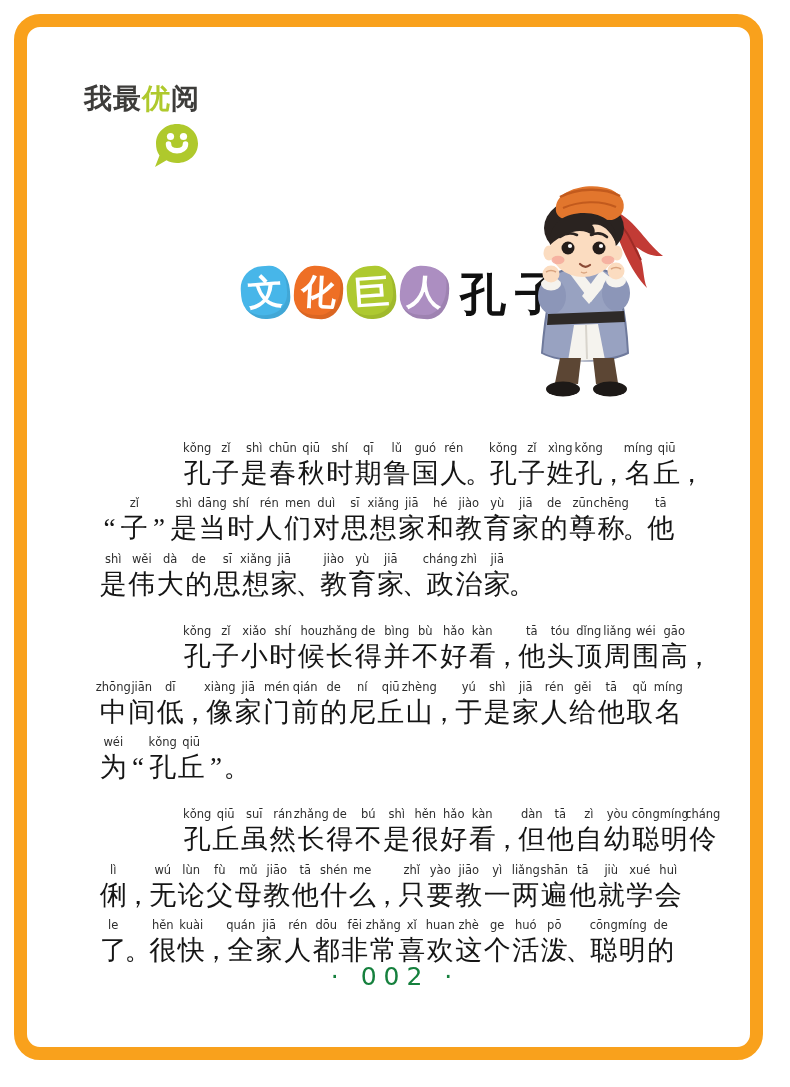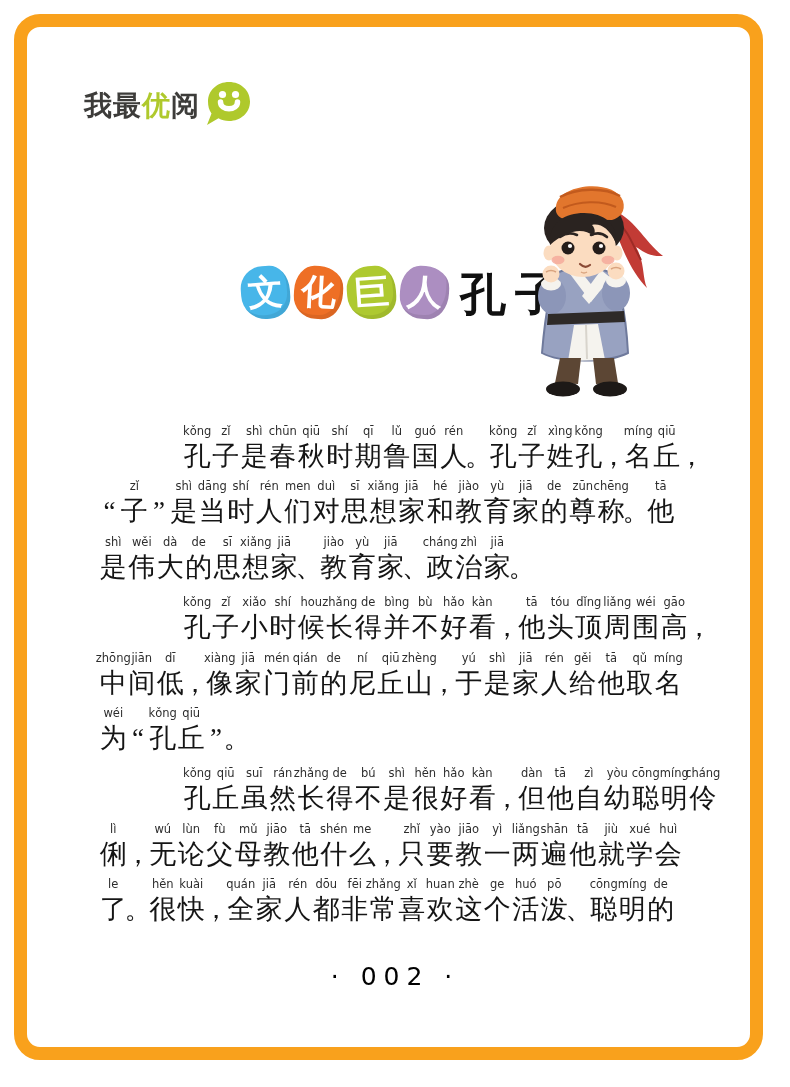--- a/index.html
+++ b/index.html
@@ -6,21 +6,21 @@
   body {
     width:790px; height:1087px; position:relative; background:#ffffff;
     font-family:"Liberation Sans", sans-serif; overflow:hidden;
   }
   .page-frame {
     position:absolute; left:14px; top:14px; width:749px; height:1046px;
     border:13px solid #F9A11C; border-radius:26px; box-sizing:border-box;
     pointer-events:none;
   }
   
-  .logo { position:absolute; left:84px; top:80px; display:flex; align-items:center; gap:4px; }
+  .logo { position:absolute; left:84px; top:80px; display:flex; align-items:flex-end; gap:4px;flex-direction:column; }
   .logo-text { font-size:28px; font-weight:bold; color:#3d3c3a; letter-spacing:1px; }
   .logo-text .green { color:#AFC92C; }
   
   .title-row { position:absolute; left:241px; top:258px; display:flex; align-items:center; }
   .title-bubble {
     width:49px; height:53px; margin-right:4px; display:flex; align-items:center; justify-content:center;
     color:#fff; font-size:35px; font-weight:bold;
     font-family:"Liberation Sans", sans-serif;
     border-radius:46% 40% 44% 50% / 42% 48% 40% 46%;
     box-shadow:inset -3px -4px 0 rgba(0,0,0,0.08);
@@ -28,36 +28,36 @@
   .title-bubble:nth-child(odd)  { transform:rotate(-4deg); }
   .title-bubble:nth-child(even) { transform:rotate(3deg); border-radius:40% 50% 42% 46% / 48% 40% 50% 42%; }
   .title-name {
     margin-left:7px; font-size:46px; font-weight:800; color:#101010; letter-spacing:9px;
     font-family:"Liberation Serif","DejaVu Serif",serif; padding-top:6px; white-space:nowrap;
   }
   
   .illustration { position:absolute; left:497px; top:166px; width:182px; height:240px; }
   
   .body-text { position:absolute; left:99px; top:423px; width:630px; }
-  .paragraph { margin-bottom:5px; }
+  .paragraph { margin-bottom:5px;margin-top:17px; }
   .text-line { height:55.4px; white-space:nowrap; }
   .text-line.indent { padding-left:84px; }
   .char-cell { display:inline-flex; flex-direction:column; align-items:center; width:28.5px; vertical-align:top; }
   .char-cell.punct { width:21px; }
   .pinyin {
     font-family:"DejaVu Sans", sans-serif; font-size:11.5px; color:#2d2d2d;
     height:17px; line-height:17px; white-space:nowrap;
   }
   .hanzi {
     font-family:"Liberation Serif","DejaVu Serif",serif; font-size:27px; line-height:33px; color:#151515;
   }
   
   .page-number {
     position:absolute; left:0; right:0; top:962px; text-align:center;
-    font-size:25px; color:#000000; letter-spacing:7px; font-family:"DejaVu Sans", sans-serif;
+    font-size:25px; color:#15803d; letter-spacing:7px; font-family:"DejaVu Sans", sans-serif;
   }
 </style>
 </head>
 <body>
 
 <div class="page-frame"></div>
 
 <div class="logo">
   <div class="logo-text"><span>我最</span><span class="green">优</span><span>阅</span></div>
   <span>

